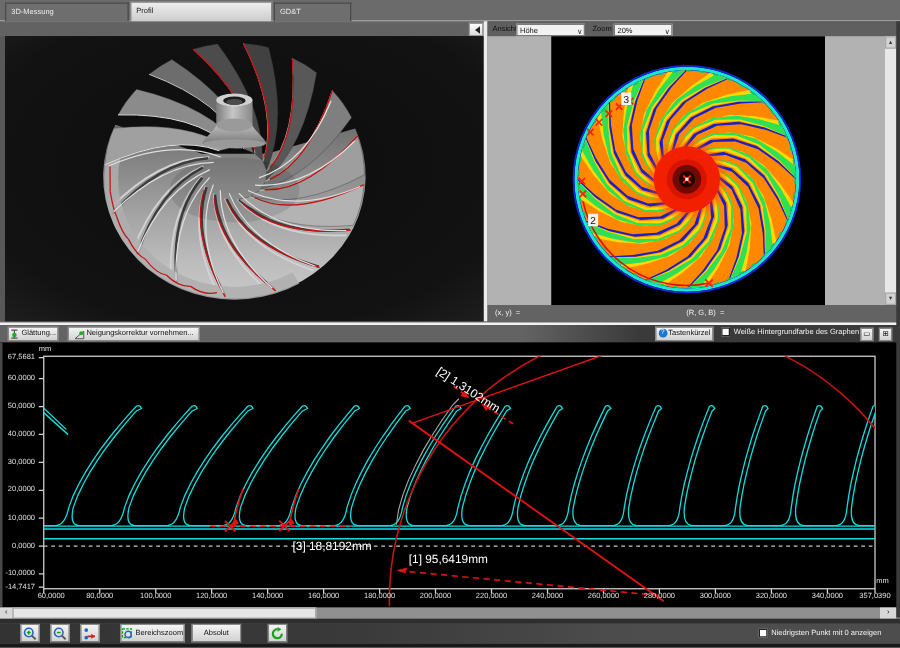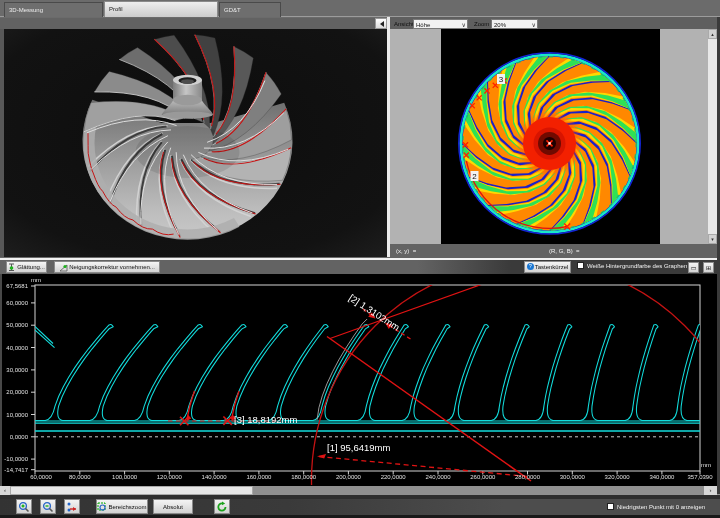--- a/index.html
+++ b/index.html
@@ -298,21 +298,21 @@
 <div class="abs" style="left:328.4px;top:474px;width:40px;text-align:center;font-size:6px;color:#e0e0e0">200,0000</div>
 <div class="abs" style="left:373.2px;top:474px;width:40px;text-align:center;font-size:6px;color:#e0e0e0">220,0000</div>
 <div class="abs" style="left:418.0px;top:474px;width:40px;text-align:center;font-size:6px;color:#e0e0e0">240,0000</div>
 <div class="abs" style="left:462.8px;top:474px;width:40px;text-align:center;font-size:6px;color:#e0e0e0">260,0000</div>
 <div class="abs" style="left:507.5px;top:474px;width:40px;text-align:center;font-size:6px;color:#e0e0e0">280,0000</div>
 <div class="abs" style="left:552.3px;top:474px;width:40px;text-align:center;font-size:6px;color:#e0e0e0">300,0000</div>
 <div class="abs" style="left:597.1px;top:474px;width:40px;text-align:center;font-size:6px;color:#e0e0e0">320,0000</div>
 <div class="abs" style="left:641.9px;top:474px;width:40px;text-align:center;font-size:6px;color:#e0e0e0">340,0000</div>
 <div class="abs" style="left:680px;top:474px;width:40px;text-align:center;font-size:6px;color:#e0e0e0">357,0390</div>
 <div class="abs" style="left:327px;top:442px;font-size:9.5px;color:#fff">[1] 95,6419mm</div>
-<div class="abs" style="left:234px;top:414px;font-size:9.5px;color:#fff">[3] 18,8192mm</div>
+<div class="abs" style="left:234px;top:432px;font-size:9.5px;color:#fff">[3] 18,8192mm</div>
 <div class="abs" style="left:353px;top:292px;font-size:9.5px;color:#fff;transform:rotate(33deg);transform-origin:0 0">[2] 1,3102mm</div>
 <div class="abs" style="left:0;top:274px;width:2px;height:212px;background:#484848"></div>
 <div class="abs" style="left:0;top:486px;width:720px;height:8.5px;background:#909090"></div>
 <div class="abs" style="left:0;top:486px;width:10px;height:8.5px;background:#d8d8d8;font-size:6px;color:#222;text-align:center;line-height:8px">‹</div>
 <div class="abs" style="left:10px;top:486px;width:243px;height:8.5px;background:#e6e6e6;border:1px solid #a8a8a8"></div>
 <div class="abs" style="left:704px;top:486px;width:13px;height:8.5px;background:#d8d8d8;font-size:6px;color:#222;text-align:center;line-height:8px">›</div>
 <div class="abs" style="left:0;top:494.5px;width:720px;height:4px;background:#2e2e2e"></div>
 <div class="abs" style="left:0;top:498.5px;width:720px;height:16px;background:linear-gradient(to right,#333 0%,#3a3a3a 40%,#4d4d4d 70%,#4d4d4d 100%)"></div>
 <div class="abs" style="left:0;top:514.5px;width:720px;height:3.5px;background:#191919"></div>
 <div class="abs btn" style="left:16px;top:499px;width:16px;height:15px">

